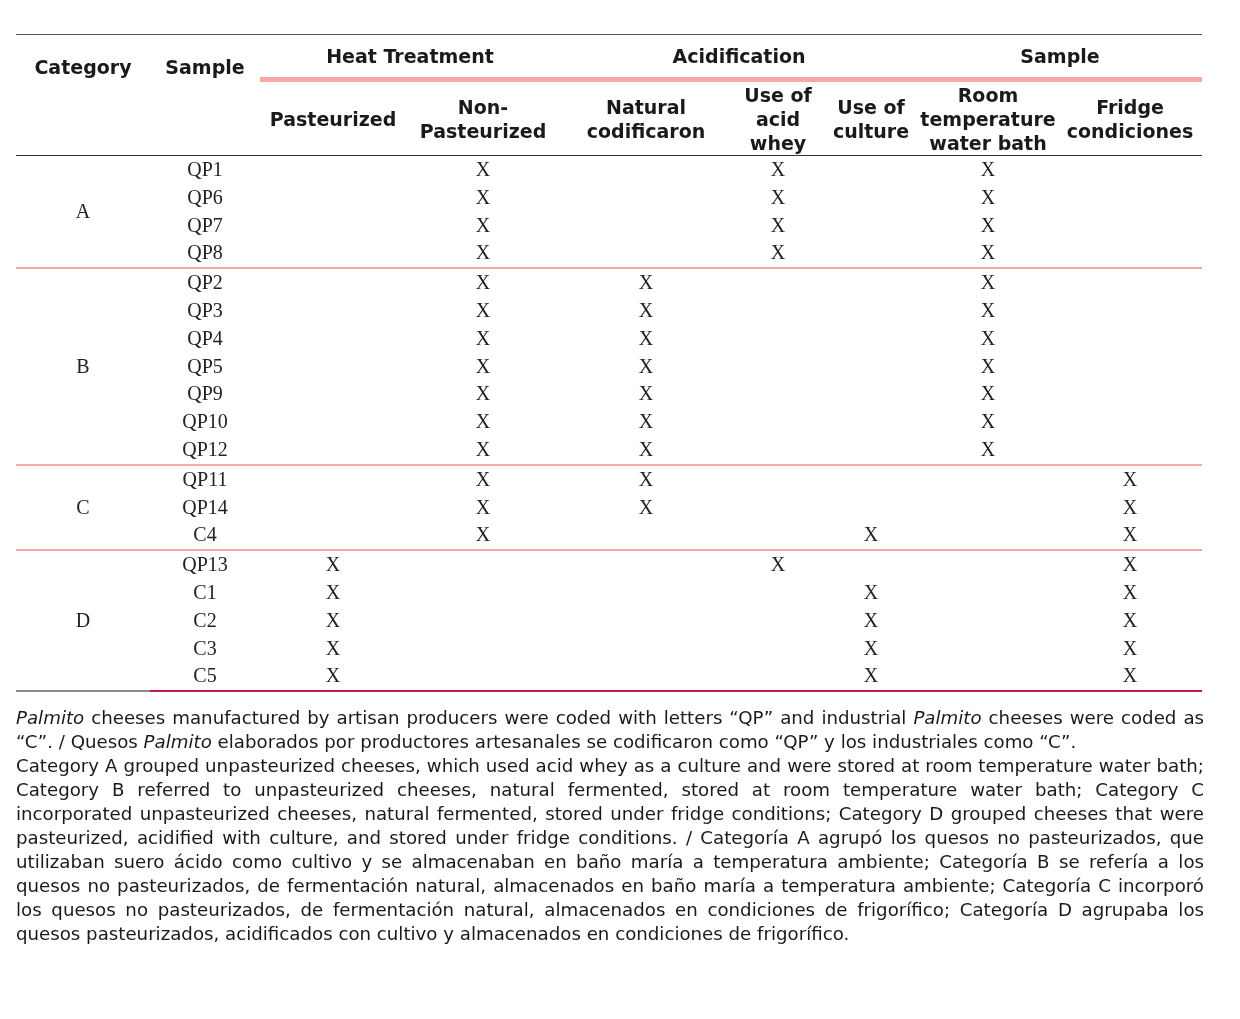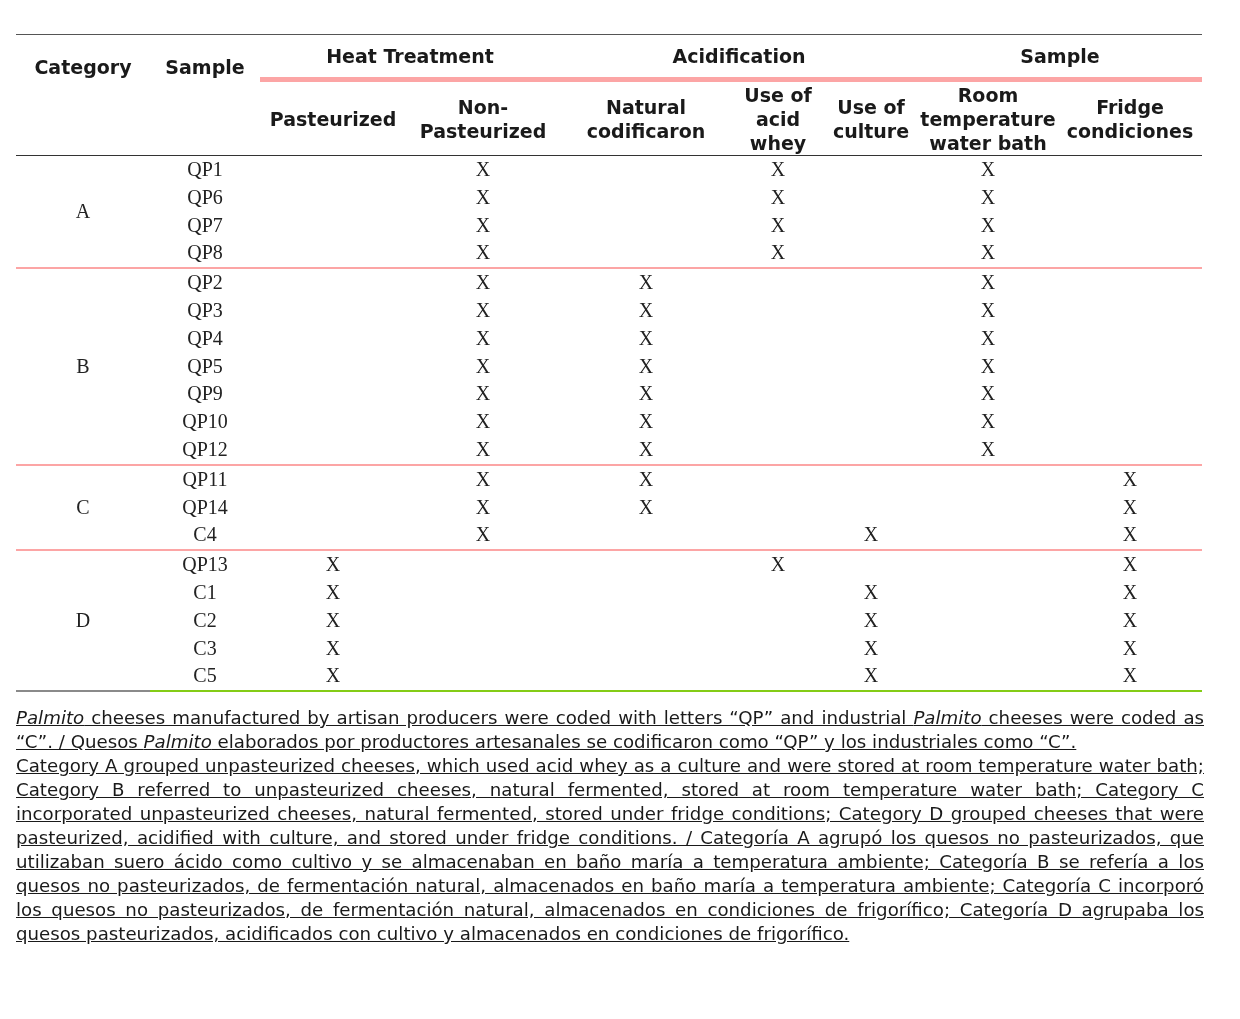--- a/index.html
+++ b/index.html
@@ -4,23 +4,23 @@
 <style>
   html, body { margin: 0; padding: 0; background: #ffffff; }
   body { width: 1240px; height: 1019px; position: relative; overflow: hidden; color: #1a1a1a; }
   .wrap { position: absolute; left: 16px; top: 34px; width: 1186px; }
   table { border-collapse: collapse; width: 1186px; table-layout: fixed; }
   th { font-family: "DejaVu Sans", sans-serif; font-weight: bold; font-size: 19px; line-height: 24px; color: #1a1a1a; text-align: center; padding: 0; }
   td { font-family: "Liberation Serif", serif; font-size: 20px; line-height: 27.8px; text-align: center; padding: 0; height: 27.8px; color: #222; }
   .toprule { border-top: 1.5px solid #555; }
   .midrule th { border-bottom: 5px solid #fca5a5; }
   .grp-rule { border-top: 2px solid #fca5a5; }
-  .bottom-rule td { border-bottom: 2px solid #84cc16; }
+  .bottom-rule td { border-bottom: 2px solid #be185d; }
   .notes { position: absolute; left: 16px; top: 706px; width: 1188px; font-family: "DejaVu Sans", sans-serif; font-size: 18.2px; line-height: 24px; color: #1a1a1a; text-align: justify; }
-  .notes p { margin: 0; text-decoration: underline; }
+  .notes p { margin: 0; }
   .notes i { font-style: italic; }
 </style>
 </head>
 <body>
 
 <div class="wrap">
   <table>
     <colgroup>
       <col style="width:134px">
         <col style="width:110px">

